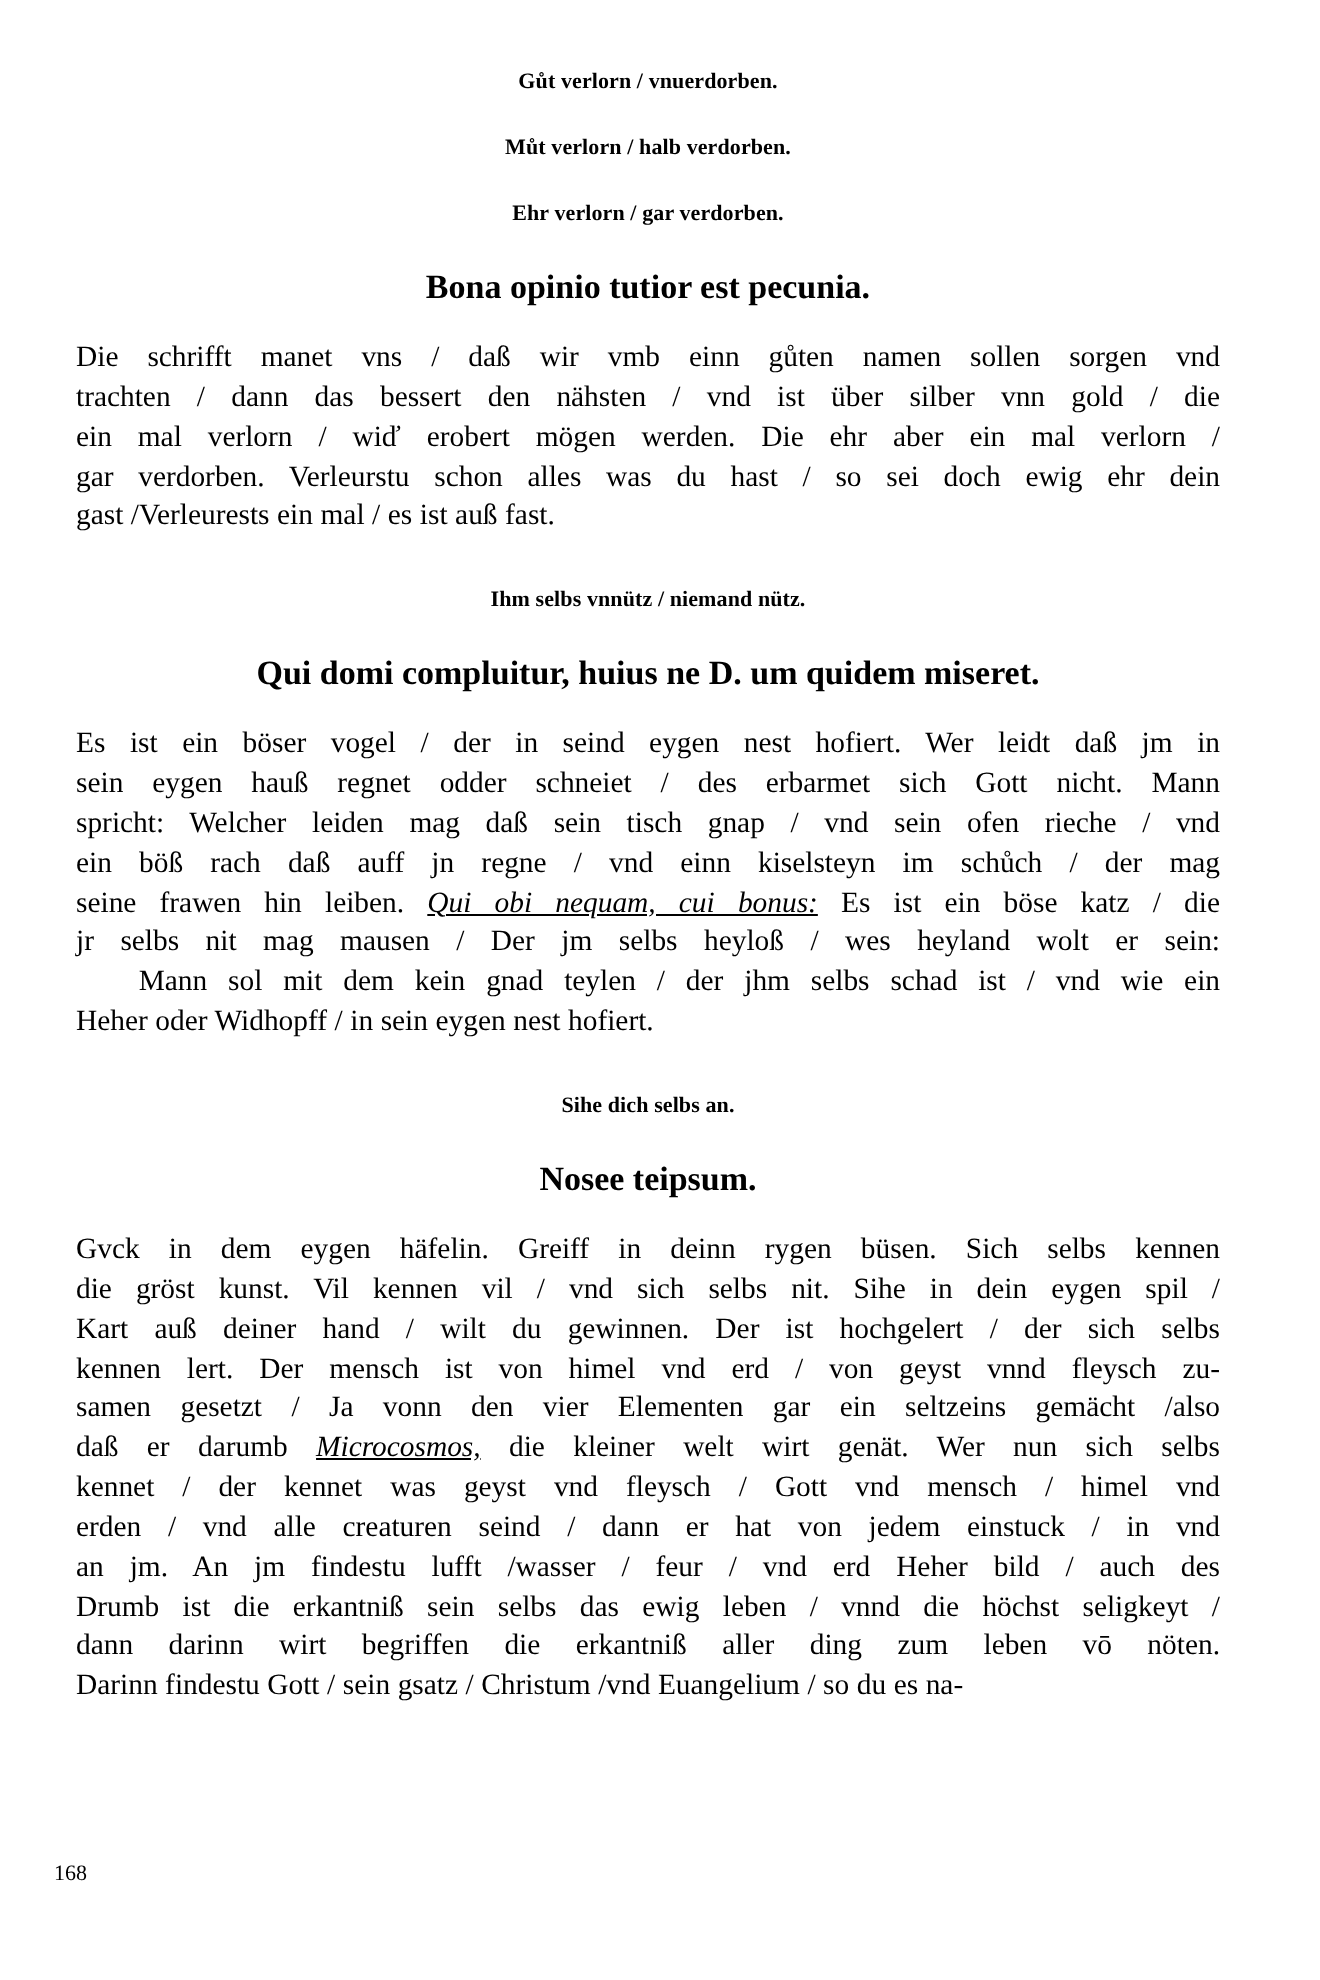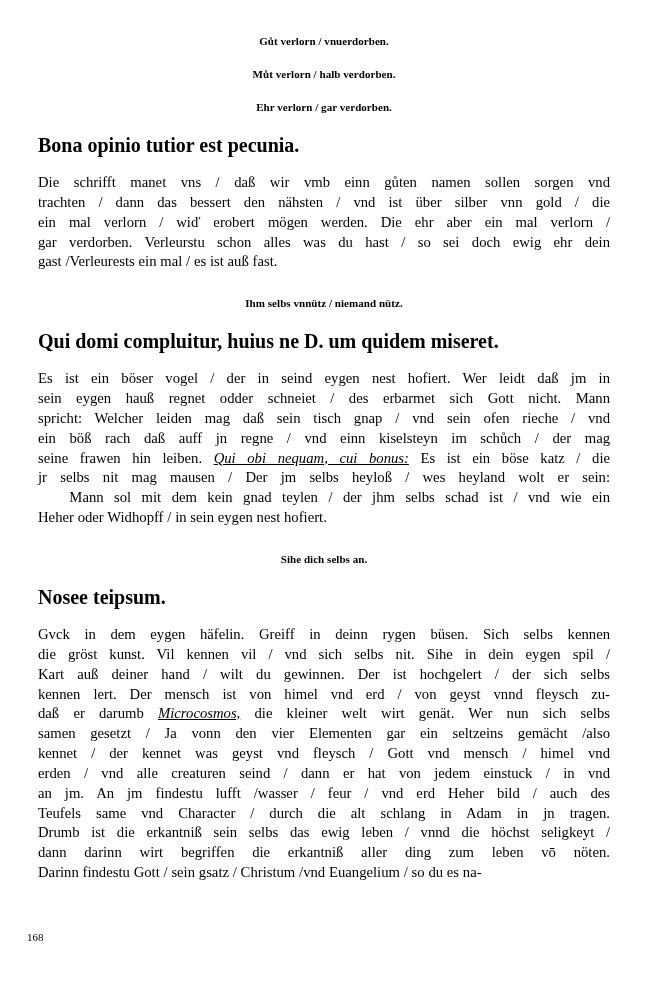--- a/index.html
+++ b/index.html
@@ -30,22 +30,23 @@
     font-weight: bold;
     font-size: 11px;
     line-height: 1.0;
     text-align: center;
     margin: 0;
     letter-spacing: 0.05px;
   }
   .h-gap-1 { margin-top: 0px; }
   .latin-head {
     font-weight: bold;
-    font-size: 20px;
+    font-size: 17px;
     line-height: 1.0;
+    text-align: center;
     margin: 0;
   }
 
   
   .body-par {
     font-size: 14.7px;
     line-height: 19.85px;
     text-align: justify;
     text-align-last: left;
     margin: 0;
@@ -126,26 +127,25 @@
     <div>
       <p class="heading">Sihe dich selbs an.</p>
       <div class="spacer-22"></div>
       <p class="latin-head">Nosee teipsum.</p>
       <div class="spacer-18"></div>
       <div class="body-par">
           <span class="jline">Gvck in dem eygen häfelin. Greiff in deinn rygen büsen. Sich selbs kennen</span>
           <span class="jline">die gröst kunst. Vil kennen vil / vnd sich selbs nit. Sihe in dein eygen spil /</span>
           <span class="jline">Kart auß deiner hand / wilt du gewinnen. Der ist hochgelert / der sich selbs</span>
           <span class="jline">kennen lert. Der mensch ist von himel vnd erd / von geyst vnnd fleysch zu-</span>
+          <span class="jline">samen gesetzt / Ja vonn den vier Elementen gar ein seltzeins gemächt /also</span>
           <span class="jline">daß er darumb <span class="ital">Microcosmos,</span> die kleiner welt wirt genät. Wer nun sich selbs</span>
-          <span class="jline">samen gesetzt / Ja vonn den vier Elementen gar ein seltzeins gemächt /also</span>
           <span class="jline">kennet / der kennet was geyst vnd fleysch / Gott vnd mensch / himel vnd</span>
           <span class="jline">erden / vnd alle creaturen seind / dann er hat von jedem einstuck / in vnd</span>
           <span class="jline">an jm. An jm findestu lufft /wasser / feur / vnd erd Heher bild / auch des</span>
-          <span class="jline">Teufels same vnd Character / durch die alt schlang in Adam in jn tragen.</span>
           <span class="jline">Drumb ist die erkantniß sein selbs das ewig leben / vnnd die höchst seligkeyt /</span>
           <span class="jline">dann darinn wirt begriffen die erkantniß aller ding zum leben vō nöten.</span>
           <span class="jline last">Darinn findestu Gott / sein gsatz / Christum /vnd Euangelium / so du es na-</span>
         </div>
     </div>
 
   </div>
 
   <div class="folio">168</div>
 

